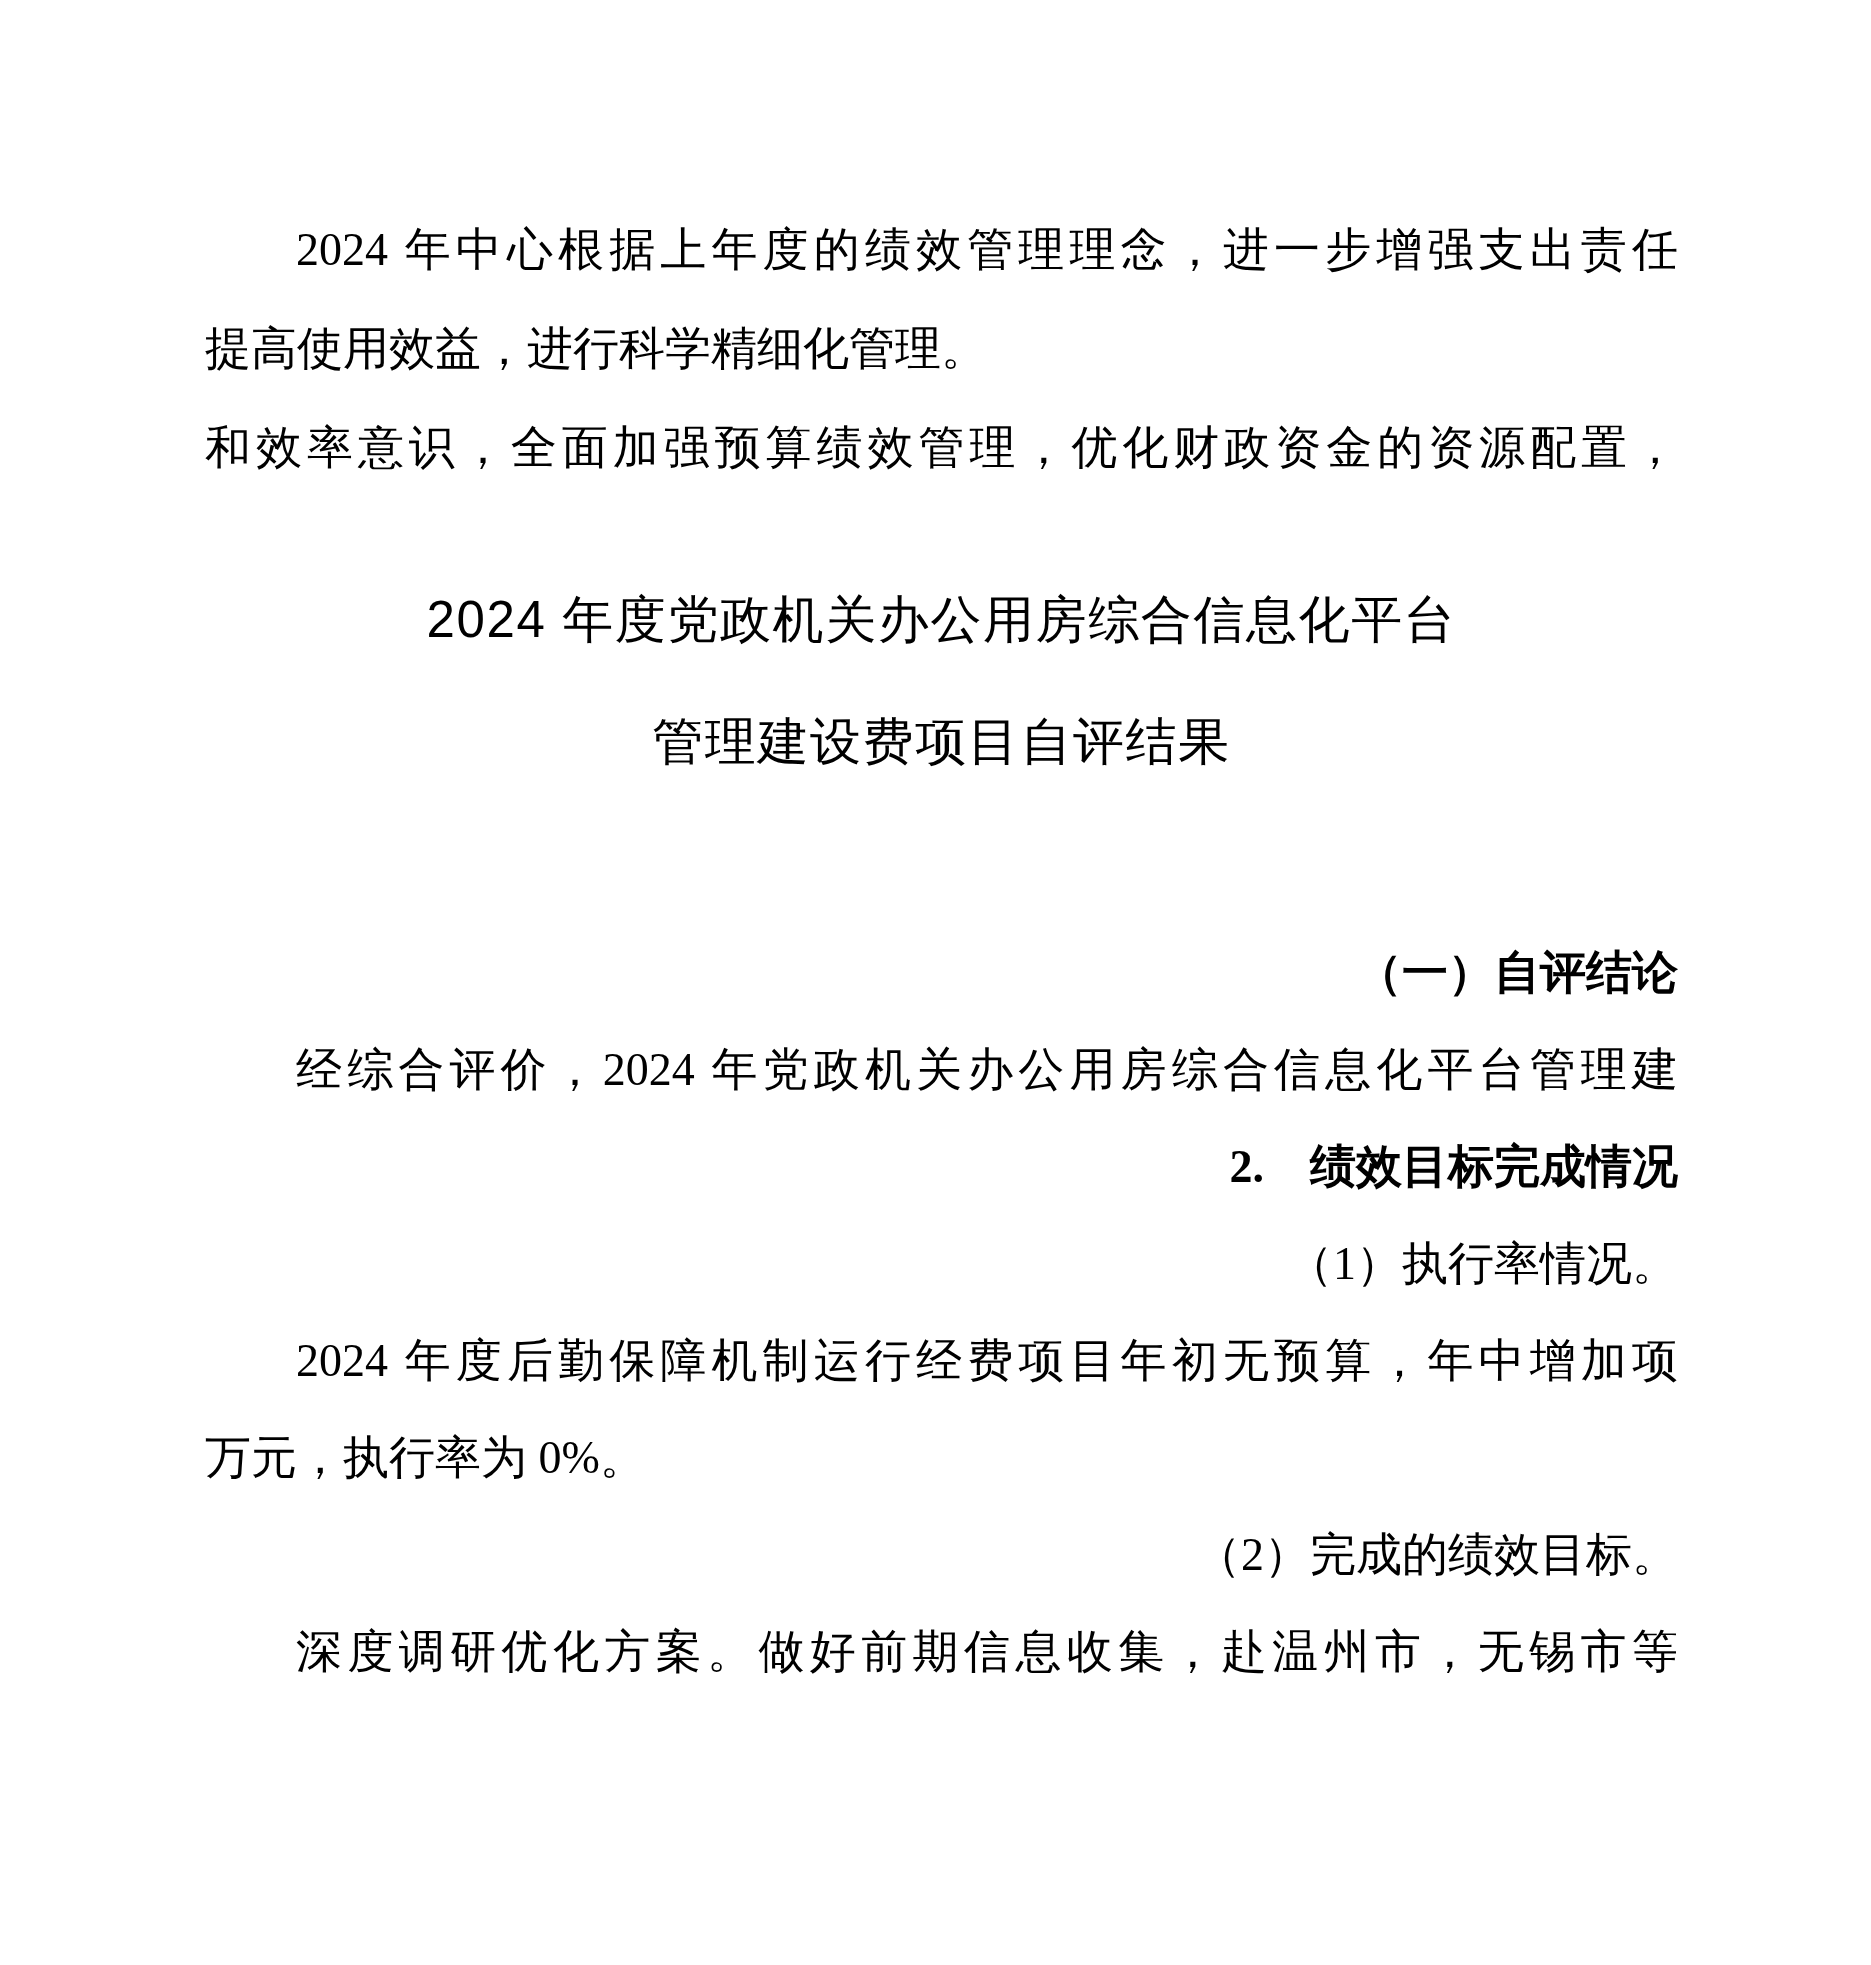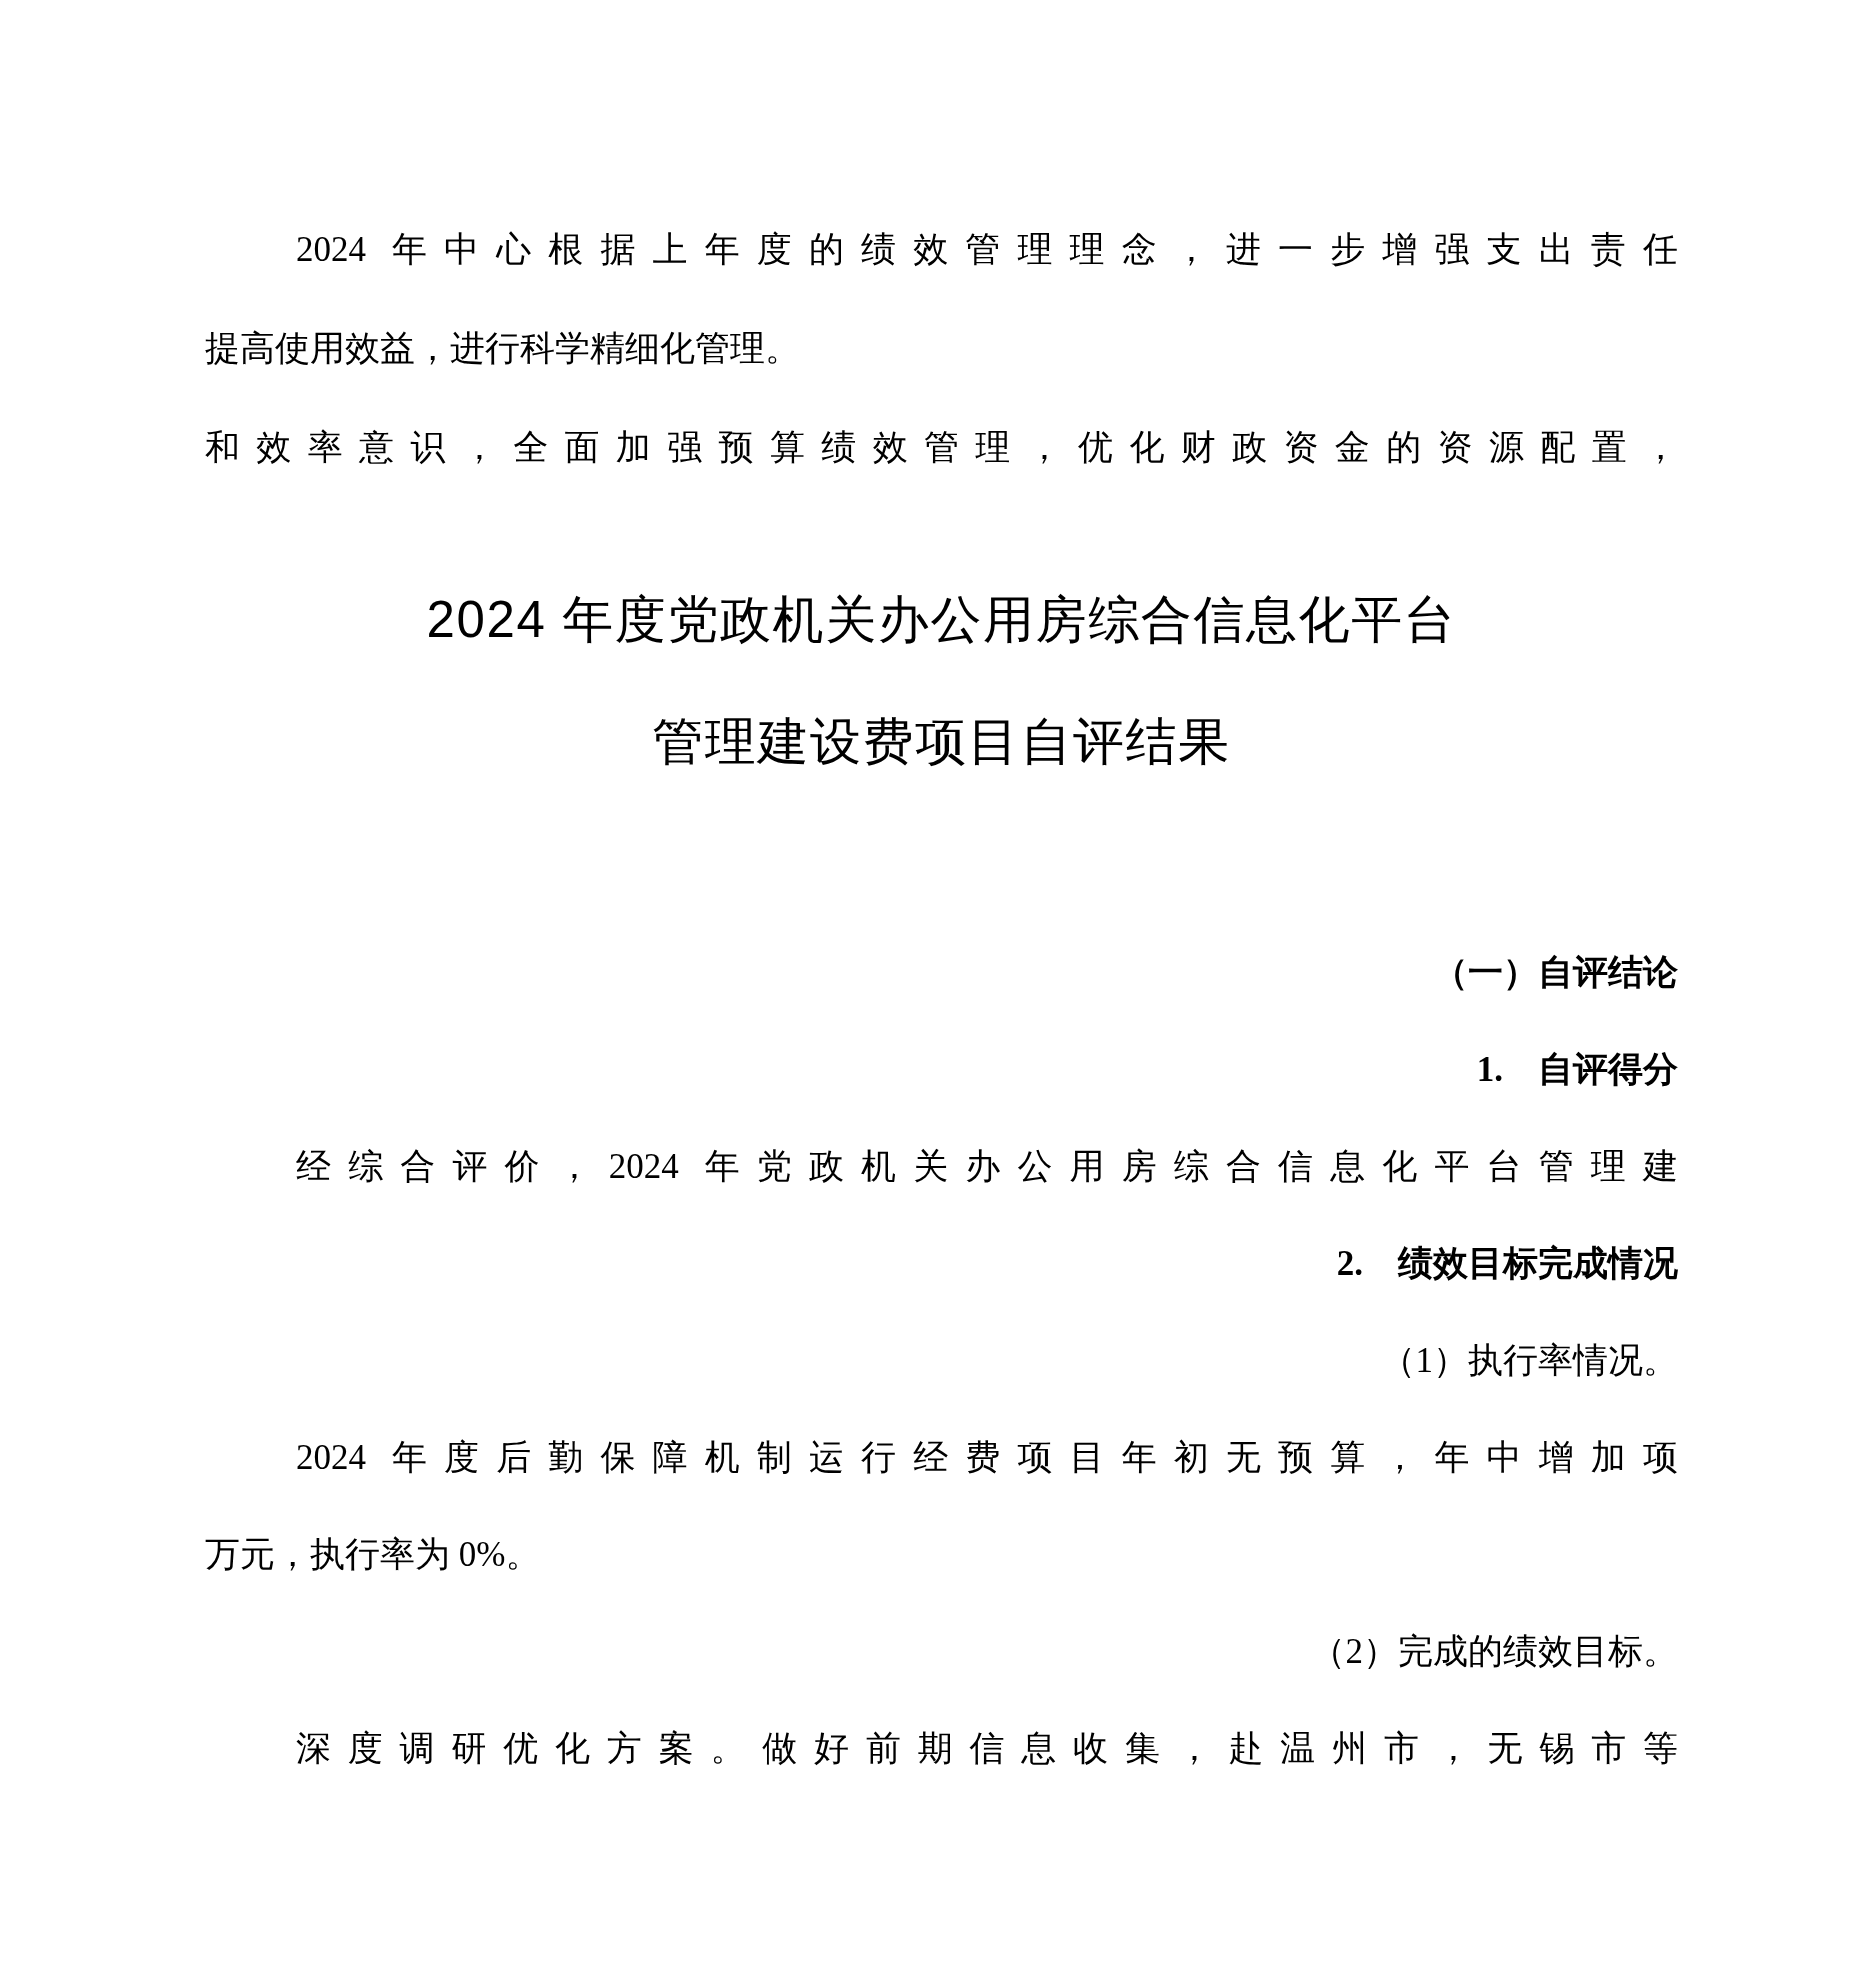--- a/index.html
+++ b/index.html
@@ -16,21 +16,21 @@
     font-family: "Liberation Serif", "DejaVu Serif", serif;
     overflow: hidden;
   }
   .content {
     position: absolute;
     left: 205px;
     top: 0;
     width: 1473px;
   }
   .line {
-    font-size: 35px;
+    font-size: 46px;
     line-height: 97px;
     text-align: left;
     white-space: normal;
   }
   .intro .line {
     line-height: 99px;
   }
   .intro {
     margin-top: 200px;
   }
@@ -70,21 +70,20 @@
       <div class="line full">和效率意识，全面加强预算绩效管理，优化财政资金的资源配置，</div>
     </div>
 
     <div class="doc-title">
       <div>2024 年度党政机关办公用房综合信息化平台</div>
       <div>管理建设费项目自评结果</div>
     </div>
 
     <div class="line indent bold h-first">（一）自评结论</div>
 
-    <div class="line indent bold">1.　自评得分</div>
     <div class="line indent full">经综合评价，2024 年党政机关办公用房综合信息化平台管理建</div>
 
     <div class="line indent bold">2.　绩效目标完成情况</div>
 
     <div class="line indent">（1）执行率情况。</div>
     <div class="line indent full">2024 年度后勤保障机制运行经费项目年初无预算，年中增加项</div>
     <div class="line">万元，执行率为 0%。</div>
 
     <div class="line indent">（2）完成的绩效目标。</div>
     <div class="line indent full">深度调研优化方案。做好前期信息收集，赴温州市，无锡市等</div>

